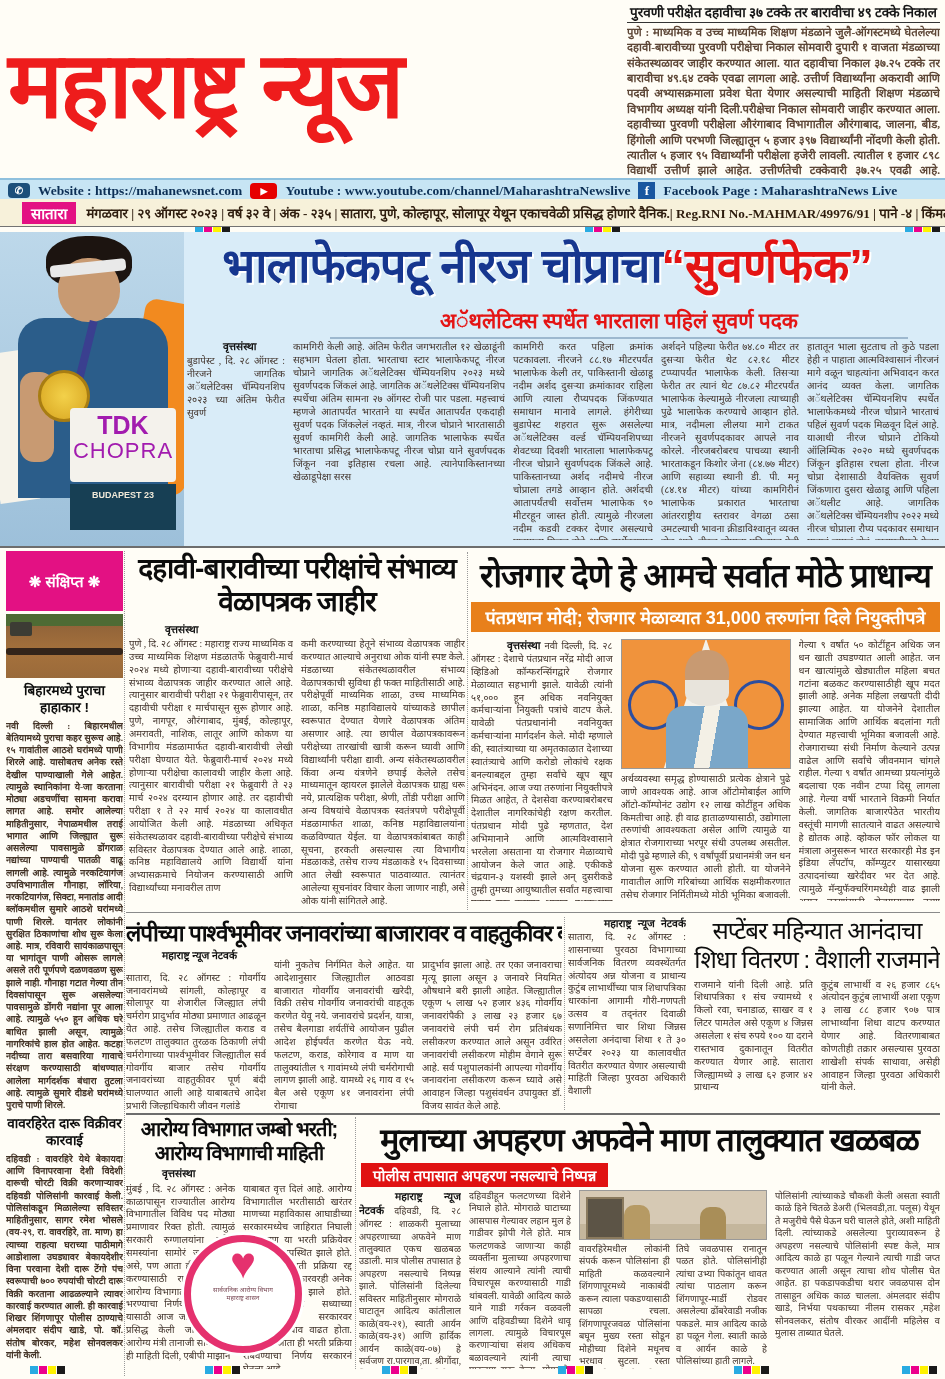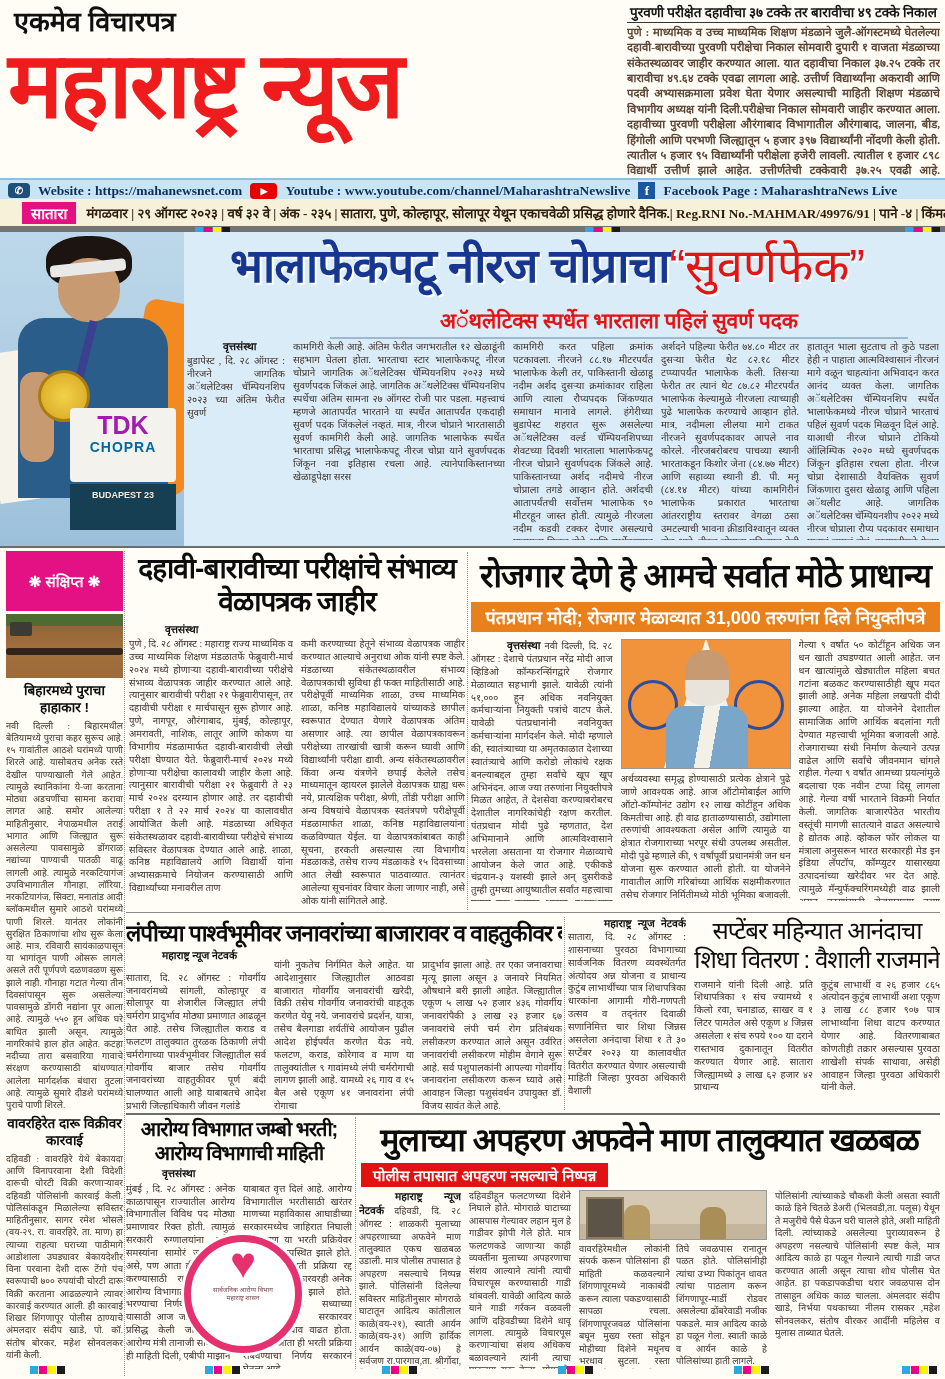--- a/index.html
+++ b/index.html
@@ -19,36 +19,36 @@
            border-top:2px solid #8fc0dd;display:flex;align-items:center;font-size:13.5px;
            color:#0c2f55;font-weight:bold;}
   .ic-phone{width:22px;height:15px;background:#1d4f7a;border-radius:4px;color:#fff;font-size:10px;
            display:inline-flex;align-items:center;justify-content:center;margin-left:108px;}
   .ic-yt{width:27px;height:16px;background:#e60000;border-radius:4px;color:#fff;font-size:9px;
            display:inline-flex;align-items:center;justify-content:center;margin-left:26px;}
   .ic-fb{width:17px;height:17px;background:#1a57a0;color:#fff;font-size:13px;font-weight:bold;
            display:inline-flex;align-items:center;justify-content:center;margin-left:26px;}
   .infobar span{margin-left:8px;}
   .dateline{position:absolute;left:0;top:199px;width:945px;height:27px;background:#f7f1da;
-           border-bottom:6px solid #737373;display:flex;align-items:center;}
+           border-bottom:1px solid #737373;display:flex;align-items:center;}
   .corner-bar{width:9px;height:27px;background:#141414;}
   .edition-badge{background:#e31183;color:#fff;font-weight:bold;font-size:15px;
            padding:1px 9px;margin-left:22px;}
   .dateline-text{font-size:13.2px;font-weight:bold;color:#2e1d0e;margin-left:10px;white-space:nowrap;}
   
   .marks{position:absolute;display:flex;gap:1px;}
   .marks i{display:block;width:8px;height:8px;}
   .m-c{background:#29abe2;} .m-m{background:#ec008c;} .m-y{background:#fff200;} .m-k{background:#1a1a1a;}
   
   .lead{position:absolute;left:0;top:232px;width:945px;height:314px;background:#d9ecf8;
         border-bottom:2px solid #6d6d6d;overflow:hidden;}
   .lead-headline{position:absolute;left:150px;top:0px;width:795px;text-align:center;white-space:nowrap;}
   .lead-headline .main{font-size:47px;font-weight:900;color:#16368f;letter-spacing:-1px;
         text-shadow:2px 2px 0 #ffffff;}
-  .lead-headline .accent{font-size:47px;font-weight:400;color:#e41414;text-shadow:2px 2px 0 #ffffff;
+  .lead-headline .accent{font-size:47px;font-weight:700;color:#e41414;text-shadow:2px 2px 0 #ffffff;
         margin-left:0;}
   .lead-subhead{position:absolute;left:330px;top:74px;width:578px;text-align:center;
         font-size:21px;font-weight:800;color:#e41414;border-bottom:2px solid #9db8cf;padding-bottom:3px;}
   .lead-body{position:absolute;left:187px;top:108px;width:752px;height:200px;display:flex;gap:8px;}
   .lead-body .col{font-size:9.8px;line-height:1.33;text-align:justify;color:#41332b;overflow:hidden;}
   .lead-intro{flex:0 0 98px;}
   .lead-c1{flex:0 0 212px;} .lead-c2{flex:0 0 140px;} .lead-c3{flex:0 0 138px;} .lead-c4{flex:1;}
   .byline{font-weight:bold;color:#141414;font-size:10.5px;padding-left:36px;}
   
   .lead-photo{position:absolute;left:0;top:0;width:184px;height:314px;overflow:hidden;
@@ -59,37 +59,37 @@
   .np-body{position:absolute;left:18px;top:86px;width:150px;height:180px;background:#2b5d8a;border-radius:26px 30px 0 0;}
   .np-flag{position:absolute;right:-16px;top:70px;width:70px;height:190px;background:#f28a1f;transform:rotate(10deg);border-radius:12px;}
   .np-flag2{position:absolute;left:-10px;top:120px;width:40px;height:150px;background:#f6f3ea;transform:rotate(-8deg);}
   .np-arm{position:absolute;left:20px;top:140px;width:34px;height:90px;background:#c89a72;border-radius:14px;}
   .np-ribbon{position:absolute;left:82px;top:88px;width:8px;height:64px;background:#3a3f8f;transform:rotate(14deg);}
   .np-medal{position:absolute;left:38px;top:138px;width:46px;height:46px;background:radial-gradient(#f3d14a,#d7a41f);
         border:3px solid #a87d12;border-radius:50%;}
   .np-bib{position:absolute;left:70px;top:176px;width:106px;height:74px;background:#f4f2ec;border-radius:4px;
         text-align:center;overflow:hidden;}
   .bib-brand{font-size:25px;font-weight:900;color:#a21caf;line-height:1.1;margin-top:4px;}
-  .bib-name{font-size:14px;font-weight:700;color:#0369a1;letter-spacing:1px;line-height:1.0;}
+  .bib-name{font-size:22px;font-weight:400;color:#a21caf;letter-spacing:1px;line-height:1.0;}
   .np-event{position:absolute;left:70px;top:252px;width:106px;height:40px;background:#173f54;color:#efe8d8;
         font-size:9px;font-weight:bold;text-align:center;padding-top:6px;}
   
   .art-cols{display:flex;gap:8px;}
   .bcol{font-size:9.6px;line-height:1.34;text-align:justify;color:#41332b;overflow:hidden;flex:1;}
   .vsep{position:absolute;width:0;border-left:1px dotted #9a9a9a;}
   .hsep{position:absolute;height:0;border-top:2px solid #8a8a8a;}
   
   .sidebar{position:absolute;left:6px;top:551px;width:117px;height:825px;overflow:hidden;}
   .brief-header{background:#e31183;color:#fff;text-align:center;font-weight:bold;font-size:15px;padding:20px 0;}
   .brief-photo{position:relative;height:64px;margin-top:3px;background:linear-gradient(#8a5f38,#a5713c 60%,#9a6a3a);overflow:hidden;}
   .bp-trees{position:absolute;left:0;top:0;width:100%;height:12px;background:#4e6b34;}
   .bp-debris{position:absolute;left:0;top:34px;width:100%;height:7px;background:#33241a;border-radius:3px;}
   .bp-truck{position:absolute;left:4px;top:8px;width:22px;height:14px;background:#3c3c34;border-radius:2px;}
   .brief-h{font-size:13.5px;font-weight:800;color:#0d0d0d;text-align:center;line-height:1.25;margin:5px 0 3px;}
-  .brief-body{font-size:9.2px;line-height:1.33;text-align:justify;color:#453528;}
+  .brief-body{font-size:9.2px;line-height:1.33;text-align:justify;color:#453528;font-weight:bold;}
   
   .exam{position:absolute;left:129px;top:552px;width:336px;height:358px;overflow:hidden;}
   .exam-headline{font-size:28px;font-weight:900;color:#0c0c0c;text-align:center;line-height:1.18;letter-spacing:-1px;}
   .exam-byline{margin:4px 0 2px;}
   .exam-cols{height:272px;}
   .exam-photo{position:absolute;left:106px;top:146px;width:192px;height:82px;border:1px solid #888;
         background:linear-gradient(#cfe0ea 0 22%,#cdc3ae 22% 72%,#58743c 72%);overflow:hidden;}
   .exam-photo-label{position:absolute;left:0;top:6px;width:100%;text-align:center;color:#e01212;
         font-weight:900;font-size:12px;letter-spacing:1px;}
   .exam-win{position:absolute;left:6px;top:30px;width:180px;height:26px;
@@ -143,21 +143,20 @@
   .pp-cop2{position:absolute;left:120px;top:16px;width:26px;height:82px;background:#a98e58;border-radius:10px 10px 0 0;}
   .kid-sub{display:flex;gap:6px;flex:1;}
   .kid-c5{flex:1;}
   .small-cols .bcol{font-size:9.3px;}
 </style>
 </head>
 <body>
 
 <div class="page">
 
-  <div class="tagline sans">एकमेव विचारपत्र</div>
   <div class="masthead sans">महाराष्ट्र न्यूज</div>
 
   <div class="topstory">
     <div class="topstory-headline">पुरवणी परीक्षेत दहावीचा ३७ टक्के तर बारावीचा ४९ टक्के निकाल</div>
     <div class="topstory-body">पुणे : माध्यमिक व उच्च माध्यमिक शिक्षण मंडळाने जुलै-ऑगस्टमध्ये घेतलेल्या दहावी-बारावीच्या पुरवणी परीक्षेचा निकाल सोमवारी दुपारी १ वाजता मंडळाच्या संकेतस्थळावर जाहीर करण्यात आला. यात दहावीचा निकाल ३७.२५ टक्के तर बारावीचा ४९.६४ टक्के एवढा लागला आहे. उत्तीर्ण विद्यार्थ्यांना अकरावी आणि पदवी अभ्यासक्रमाला प्रवेश घेता येणार असल्याची माहिती शिक्षण मंडळाचे विभागीय अध्यक्ष यांनी दिली.परीक्षेचा निकाल सोमवारी जाहीर करण्यात आला. दहावीच्या पुरवणी परीक्षेला औरंगाबाद विभागातील औरंगाबाद, जालना, बीड, हिंगोली आणि परभणी जिल्ह्यातून ५ हजार ३९७ विद्यार्थ्यांनी नोंदणी केली होती. त्यातील ५ हजार ९५ विद्यार्थ्यांनी परीक्षेला हजेरी लावली. त्यातील १ हजार ८९८ विद्यार्थी उत्तीर्ण झाले आहेत. उत्तीर्णतेची टक्केवारी ३७.२५ एवढी आहे. बारावीच्या पुरवणी परीक्षेत औरंगाबाद विभागात ४ हजार ८५२ विद्यार्थ्यांनी परीक्षेसाठी नोंदणी केली होती. त्यातील ४ हजार ७२६ विद्यार्थ्यांनी परीक्षा दिली. त्यातील २ हजार ३४६ विद्यार्थी उत्तीर्ण झाले. टक्केवारी ४९.६४ टक्के विद्यार्थी उत्तीर्ण झाले आहेत.</div>
   </div>
 
   <div class="infobar">
     <span class="ic-phone">✆</span>
     <span>Website : https://mahanewsnet.com</span>

